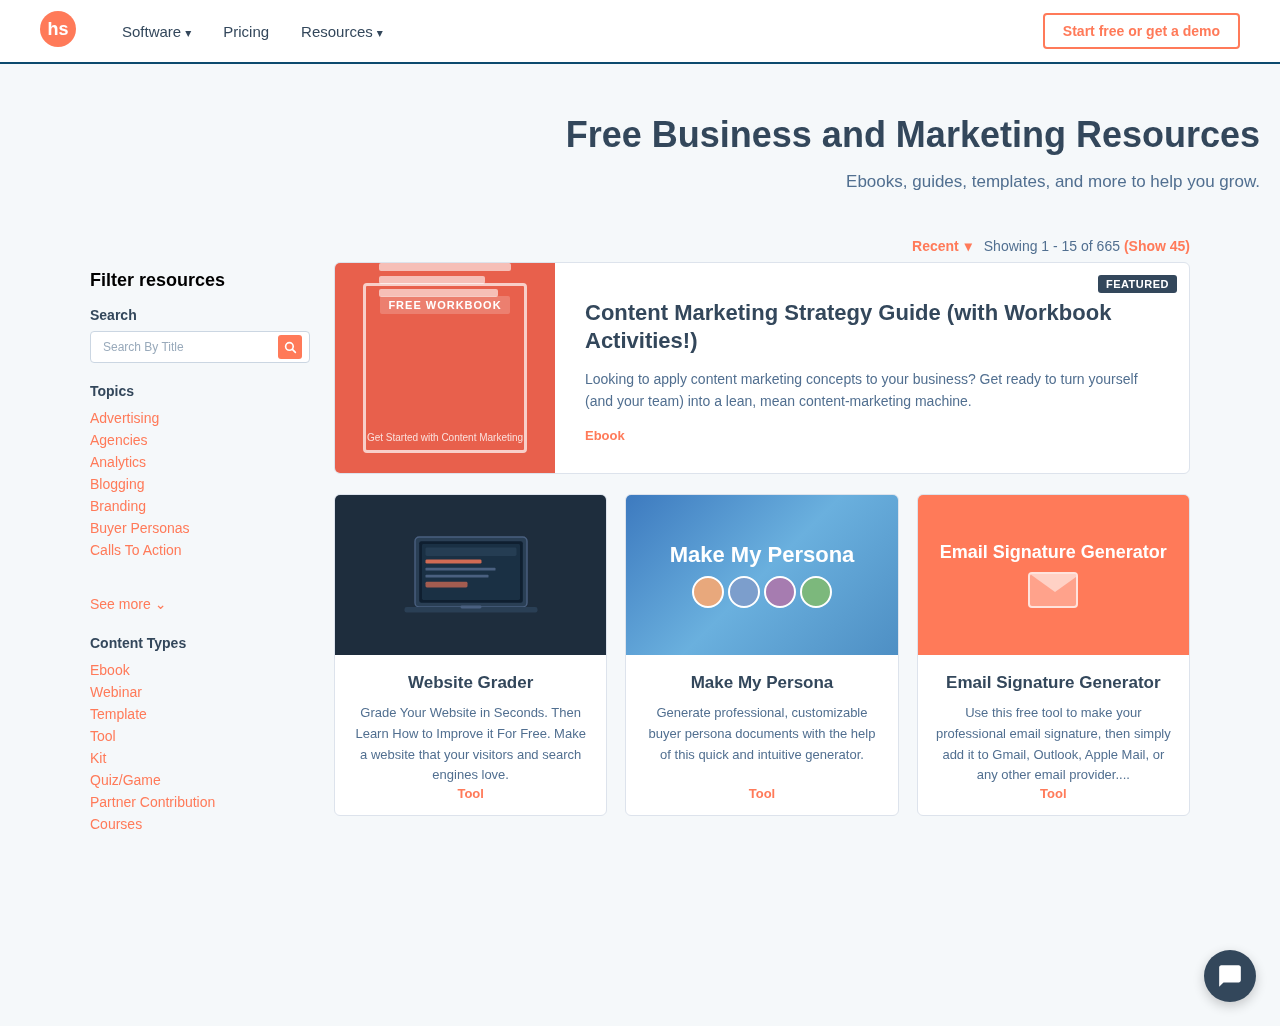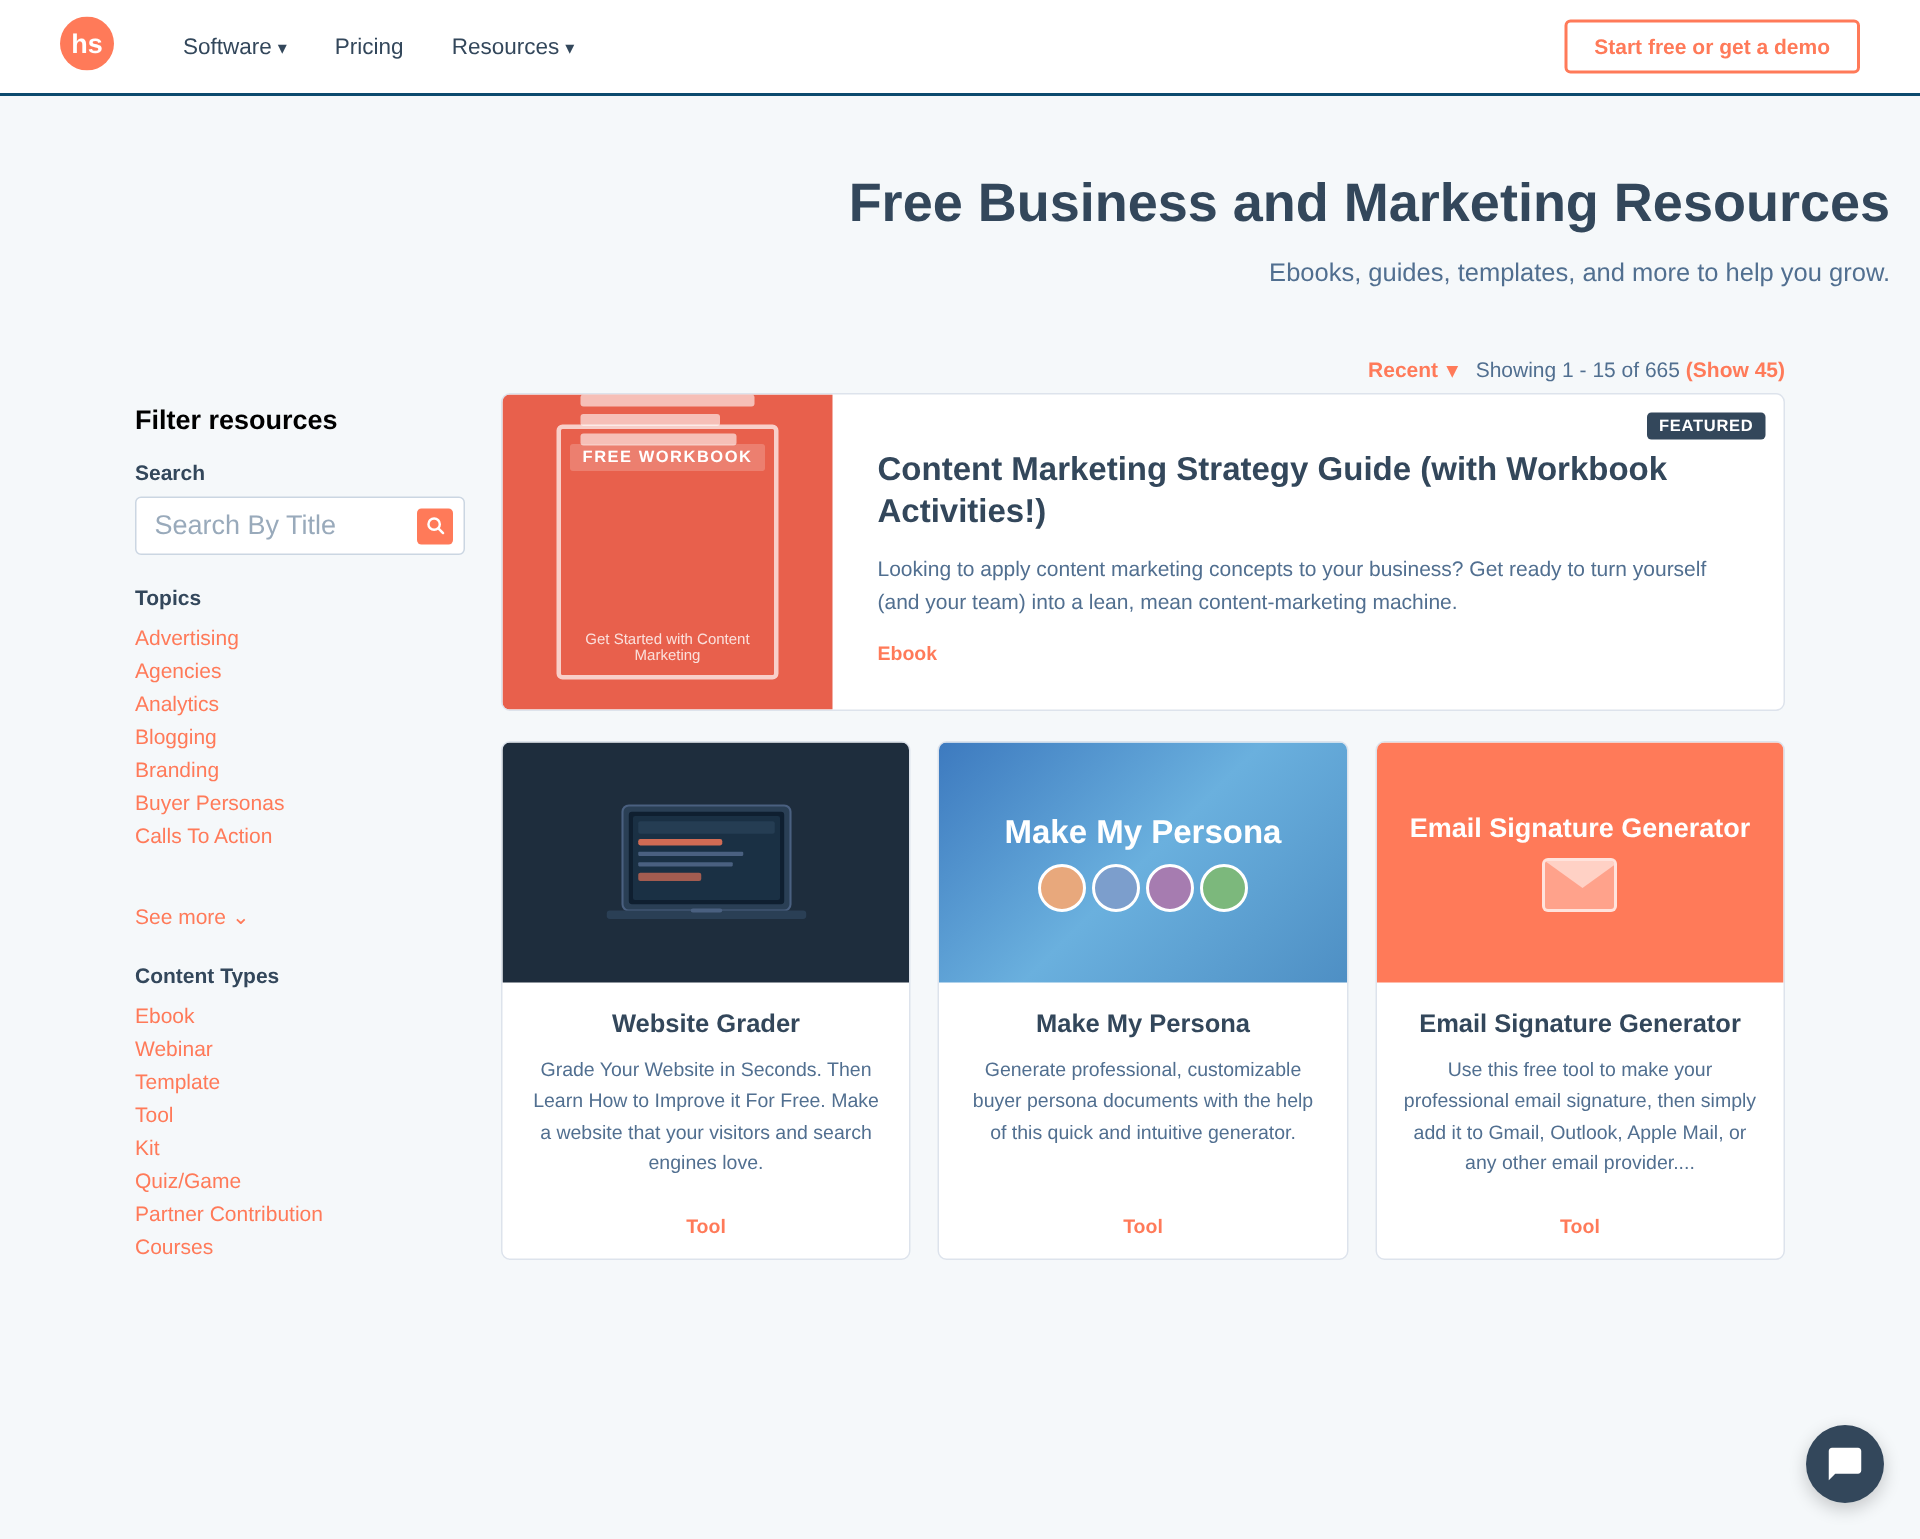--- a/index.html
+++ b/index.html
@@ -127,21 +127,21 @@
     }
     .search-wrap {
       position: relative;
       margin-bottom: 4px;
     }
     .search-input {
       width: 100%;
       border: 1px solid #cbd6e2;
       border-radius: 4px;
       padding: 8px 36px 8px 12px;
-      font-size: 18px;
+      font-size: 12px;
       color: #33475b;
       outline: none;
       background: #fff;
     }
     .search-input::placeholder { color: #99aabb; }
     .search-icon-btn {
       position: absolute;
       right: 8px;
       top: 50%;
       transform: translateY(-50%);
@@ -224,21 +224,21 @@
     .featured-img {
       width: 220px;
       flex-shrink: 0;
       background: #e8604c;
       display: flex;
       align-items: center;
       justify-content: center;
       padding: 20px;
     }
     .workbook-graphic {
-      width: 148px;
+      width: 164px;
       height: 170px;
       position: relative;
     }
     .workbook-border {
       border: 3px solid rgba(255,255,255,0.7);
       border-radius: 4px;
       width: 100%;
       height: 100%;
       position: absolute;
       top: 0; left: 0;
@@ -392,21 +392,21 @@
       font-size: 17px;
       font-weight: 700;
       color: #33475b;
       margin-bottom: 10px;
     }
     .card-body p {
       font-size: 13px;
       color: #516f90;
       line-height: 1.6;
       flex: 1;
-      margin-bottom: 24px;
+      margin-bottom: 0;
     }
     .card-type-bottom {
       color: #ff7a59;
       font-size: 13px;
       font-weight: 600;
       cursor: pointer;
     }
 
     
     .chat-bubble {

